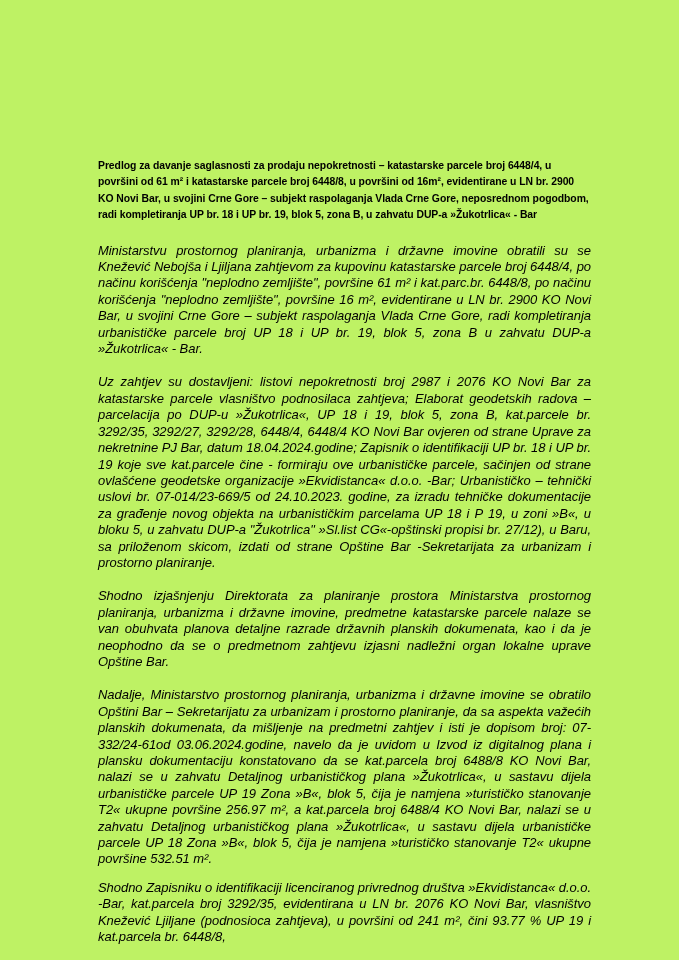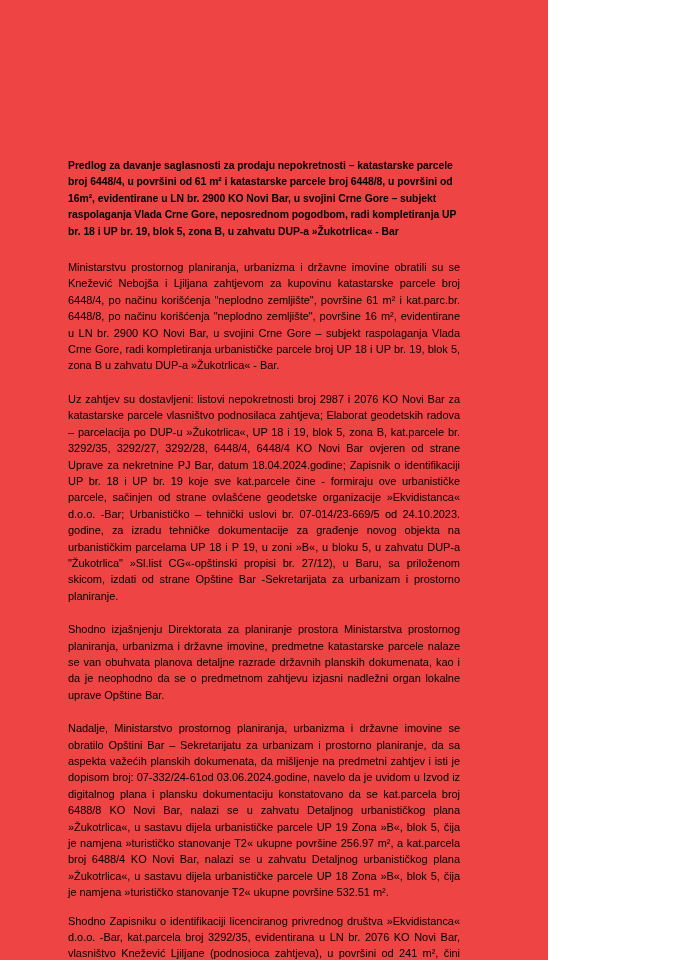--- a/index.html
+++ b/index.html
@@ -9,41 +9,42 @@
   }
   body {
     width: 679px;
     height: 960px;
     font-family: "Liberation Sans", sans-serif;
     color: #000000;
     overflow: hidden;
   }
   .page {
     position: relative;
-    width: 548px;
+    width: 679px;
     height: 960px;
-    background: #ef4444;
+    background: #bef264;
     box-sizing: border-box;
-    padding: 158px 88px 0 68px;
+    padding: 158px 88px 0 98px;
   }
   .doc-title {
     font-size: 10.4px;
     font-weight: bold;
     line-height: 16.4px;
     text-align: left;
     margin: 0 0 19px 0;
     letter-spacing: -0.05px;
   }
   .para {
-    font-size: 11px;
+    font-size: 13px;
     line-height: 16.4px;
     text-align: justify;
     text-justify: inter-word;
     margin: 0 0 17px 0;
     letter-spacing: -0.05px;
+    font-style: italic;
   }
   .para:last-child {
     margin-bottom: 16px;
   }
   .para-tight {
     margin-bottom: 12px;
   }
 </style>
 </head>
 <body>

